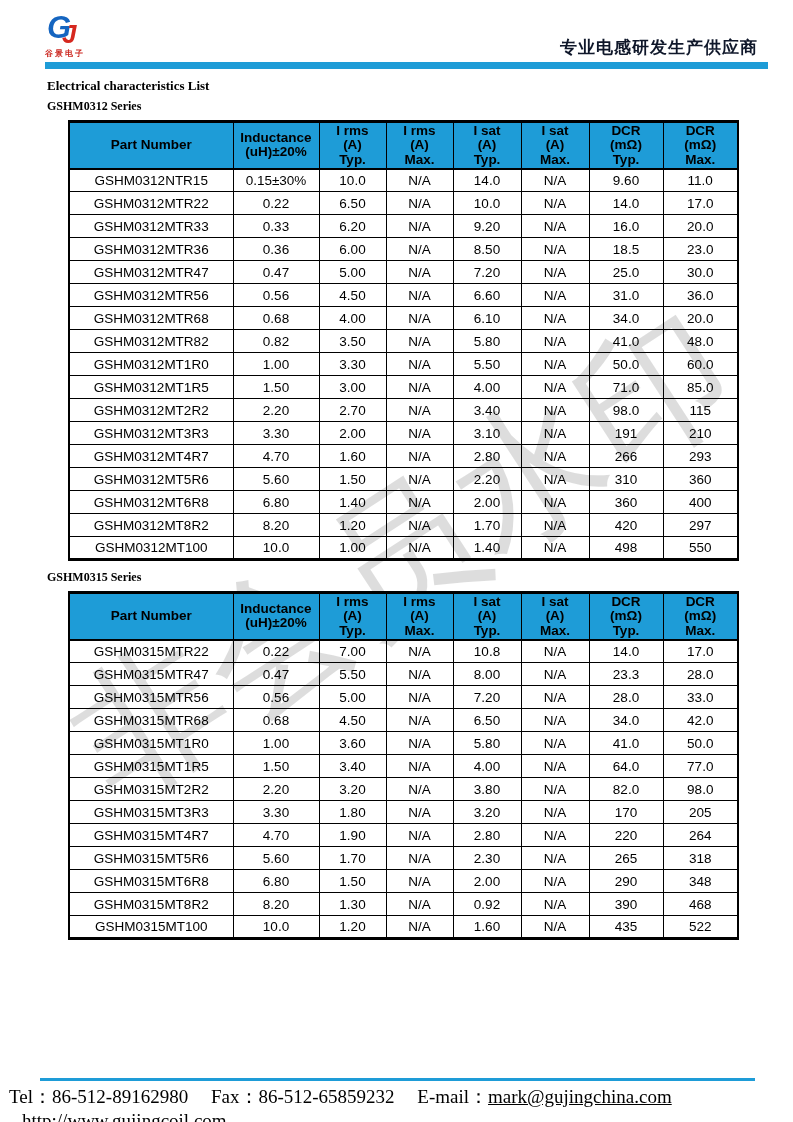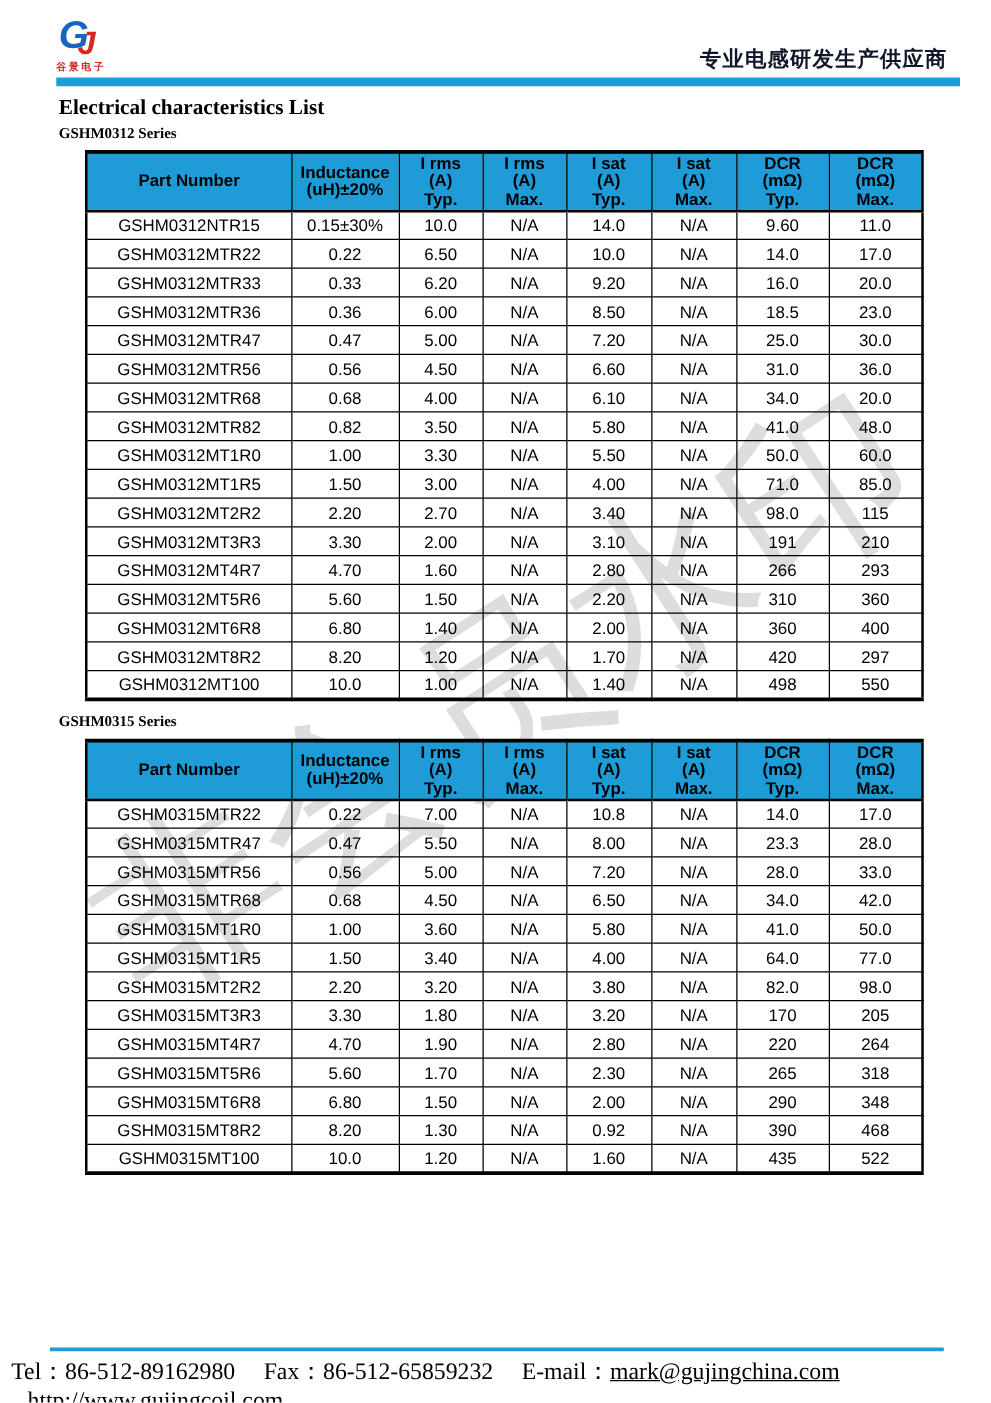--- a/index.html
+++ b/index.html
@@ -34,21 +34,21 @@
   }
   .header-bar {
     position:absolute; top:62px; left:45px; width:723px; height:7px;
     background:var(--accent);
   }
 
   
   .main { position:absolute; top:76px; left:45px; width:710px; z-index:1; }
   .doc-title {
     font-family:"Liberation Serif", serif; font-weight:bold;
-    font-size:17px; line-height:20px; margin-left:2px;
+    font-size:13px; line-height:20px; margin-left:2px;
   }
   .section-heading {
     font-family:"Liberation Serif", serif; font-weight:bold;
     font-size:12px; line-height:19px; margin:1px 0 4px 2px;
   }
   .section-heading.second { margin-top:7px; }
 
   table.spec {
     margin-left:23px; width:669px;
     border-collapse:collapse; table-layout:fixed;

